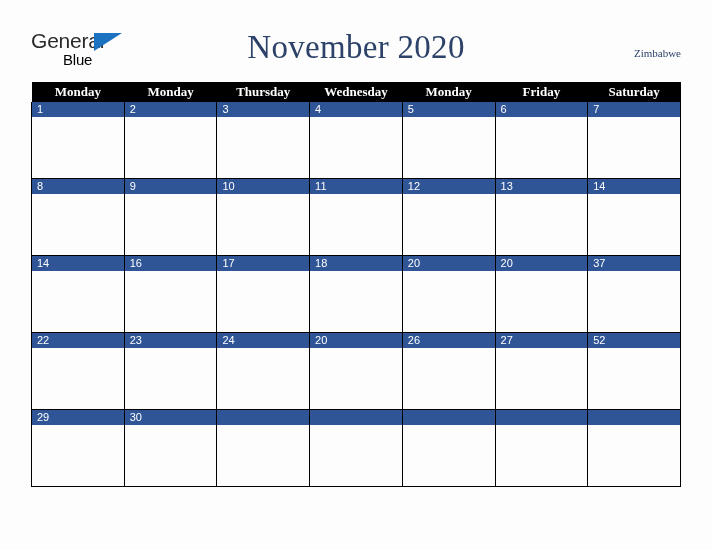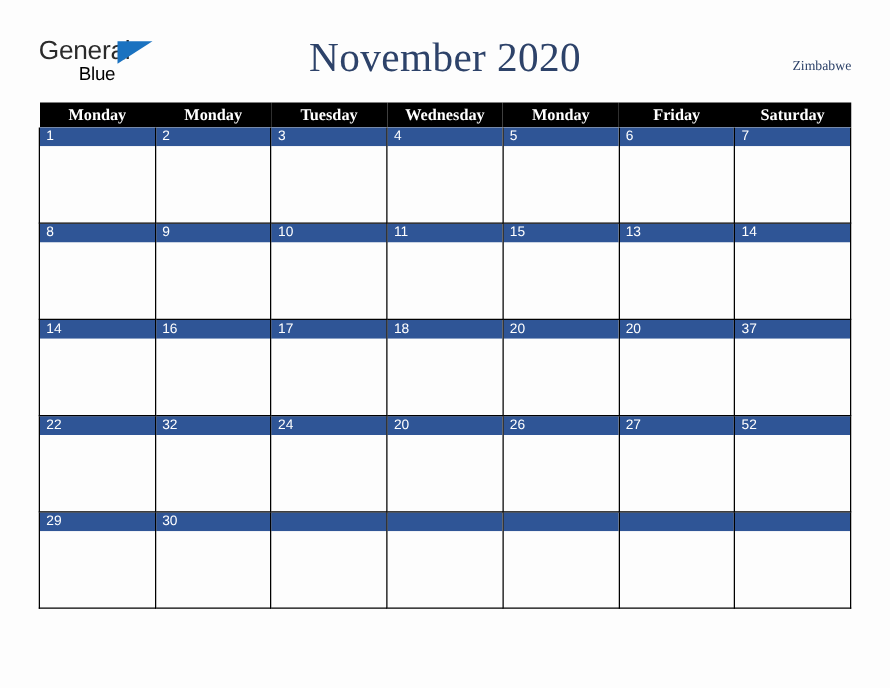--- a/index.html
+++ b/index.html
@@ -160,21 +160,21 @@
 
     <div class="cal-country">Zimbabwe</div>
 
   </div>
 
   <table class="cal-table">
     <thead>
       <tr>
         <th>Monday</th>
         <th>Monday</th>
-        <th>Tuesday</th>
+        <th>Thursday</th>
         <th>Wednesday</th>
         <th>Monday</th>
         <th>Friday</th>
         <th>Saturday</th>
       </tr>
     </thead>
     <tbody>
 
       <tr class="week-row">
         <td>
@@ -218,21 +218,21 @@
         </td>
         <td>
           <span class="daynum">10</span>
           <span class="cell-body"></span>
         </td>
         <td>
           <span class="daynum">11</span>
           <span class="cell-body"></span>
         </td>
         <td>
-          <span class="daynum">15</span>
+          <span class="daynum">12</span>
           <span class="cell-body"></span>
         </td>
         <td>
           <span class="daynum">13</span>
           <span class="cell-body"></span>
         </td>
         <td>
           <span class="daynum">14</span>
           <span class="cell-body"></span>
         </td>
@@ -268,21 +268,21 @@
           <span class="cell-body"></span>
         </td>
       </tr>
 
       <tr class="week-row">
         <td>
           <span class="daynum">22</span>
           <span class="cell-body"></span>
         </td>
         <td>
-          <span class="daynum">32</span>
+          <span class="daynum">23</span>
           <span class="cell-body"></span>
         </td>
         <td>
           <span class="daynum">24</span>
           <span class="cell-body"></span>
         </td>
         <td>
           <span class="daynum">20</span>
           <span class="cell-body"></span>
         </td>

